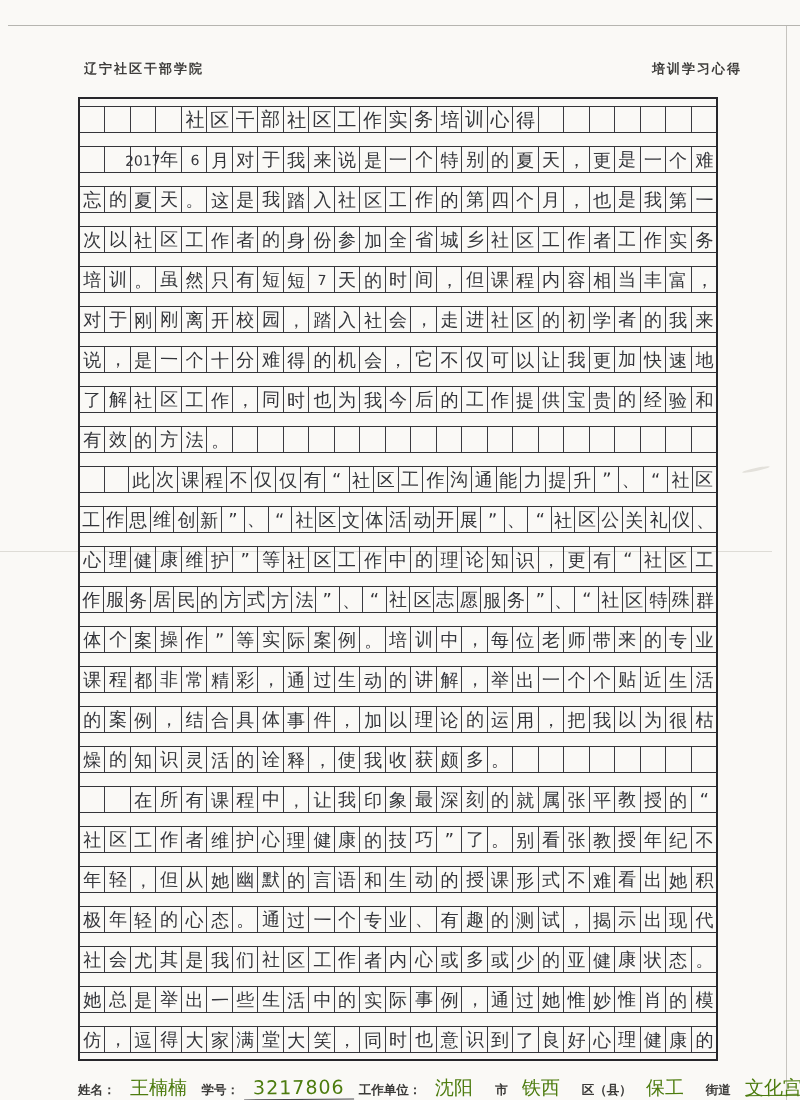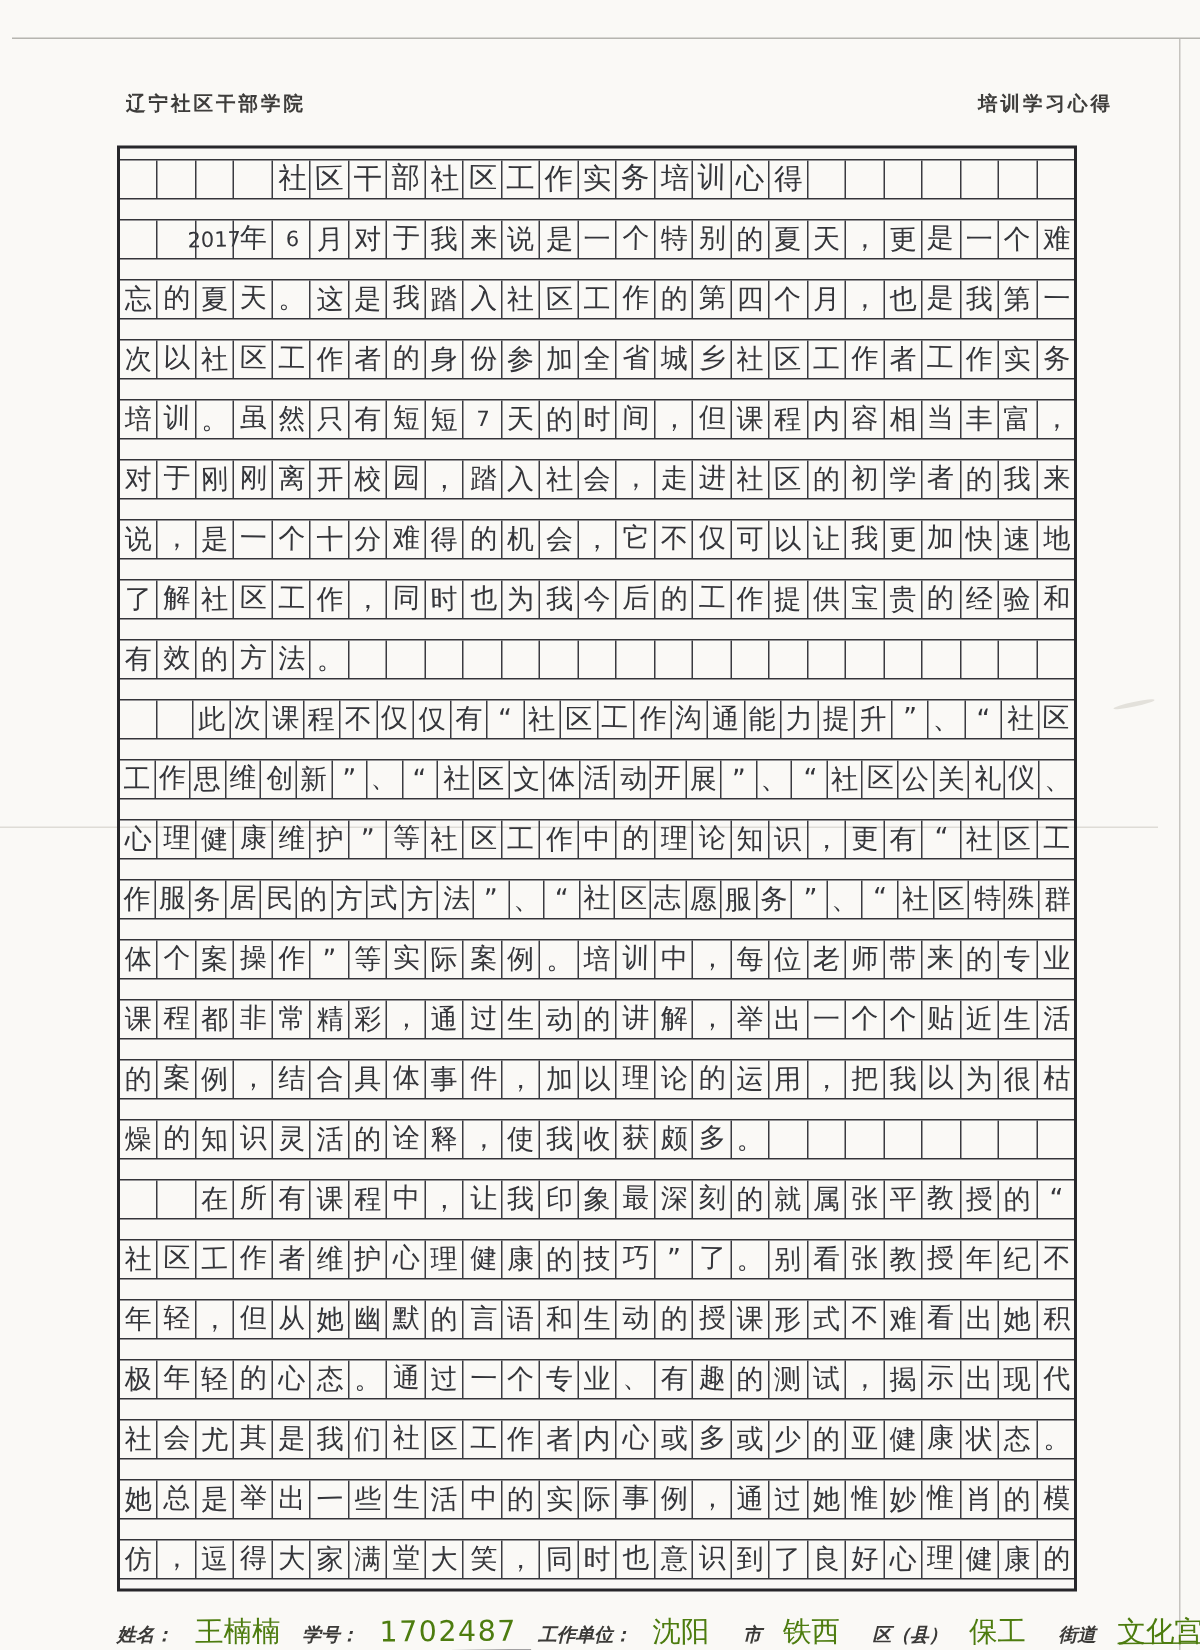--- a/index.html
+++ b/index.html
@@ -57,21 +57,21 @@
   .m-row.title-row .m-cell span{font-size:19px;}
 
   
   .ftr{
     position:absolute;top:1070px;left:76px;right:22px;
     display:flex;align-items:baseline;flex-wrap:nowrap;
     font-family:"Liberation Serif", serif;
     font-size:12.5px;color:#3b3a38;font-weight:bold;
     white-space:nowrap;
   }
-  .ftr .lbl{margin:12px 2px;flex:0 0 auto;font-style:italic;}
+  .ftr .lbl{margin:12px 2px;flex:0 0 auto;}
   .ftr .val{
     flex:0 0 auto;
     font-family:"DejaVu Sans", sans-serif;font-weight:normal;
     font-size:19px;color:#4d7c0f;
     border-bottom:1.6px solid #4a4a4e;
     padding:0 9px 1px 9px;margin:0 3px;
     text-align:left;
     transform:rotate(-.4deg);
   }
   .val-name{min-width:58px;}
@@ -1981,21 +1981,21 @@
         <div class="m-cell">
           <span>的</span>
         </div>
       </div>
     </div>
 
   <div class="ftr" id="ftr">
       <span class="lbl">姓名：</span>
       <span class="val val-name">王楠楠</span>
       <span class="lbl">学号：</span>
-      <span class="val val-id">1702487</span>
+      <span class="val val-id">3217806</span>
       <span class="lbl">工作单位：</span>
       <span class="val val-city">沈阳</span>
       <span class="lbl">市</span>
       <span class="val val-district">铁西</span>
       <span class="lbl">区（县）</span>
       <span class="val val-street">保工</span>
       <span class="lbl">街道</span>
       <span class="val val-community">文化宫</span>
     </div>
 </div>

